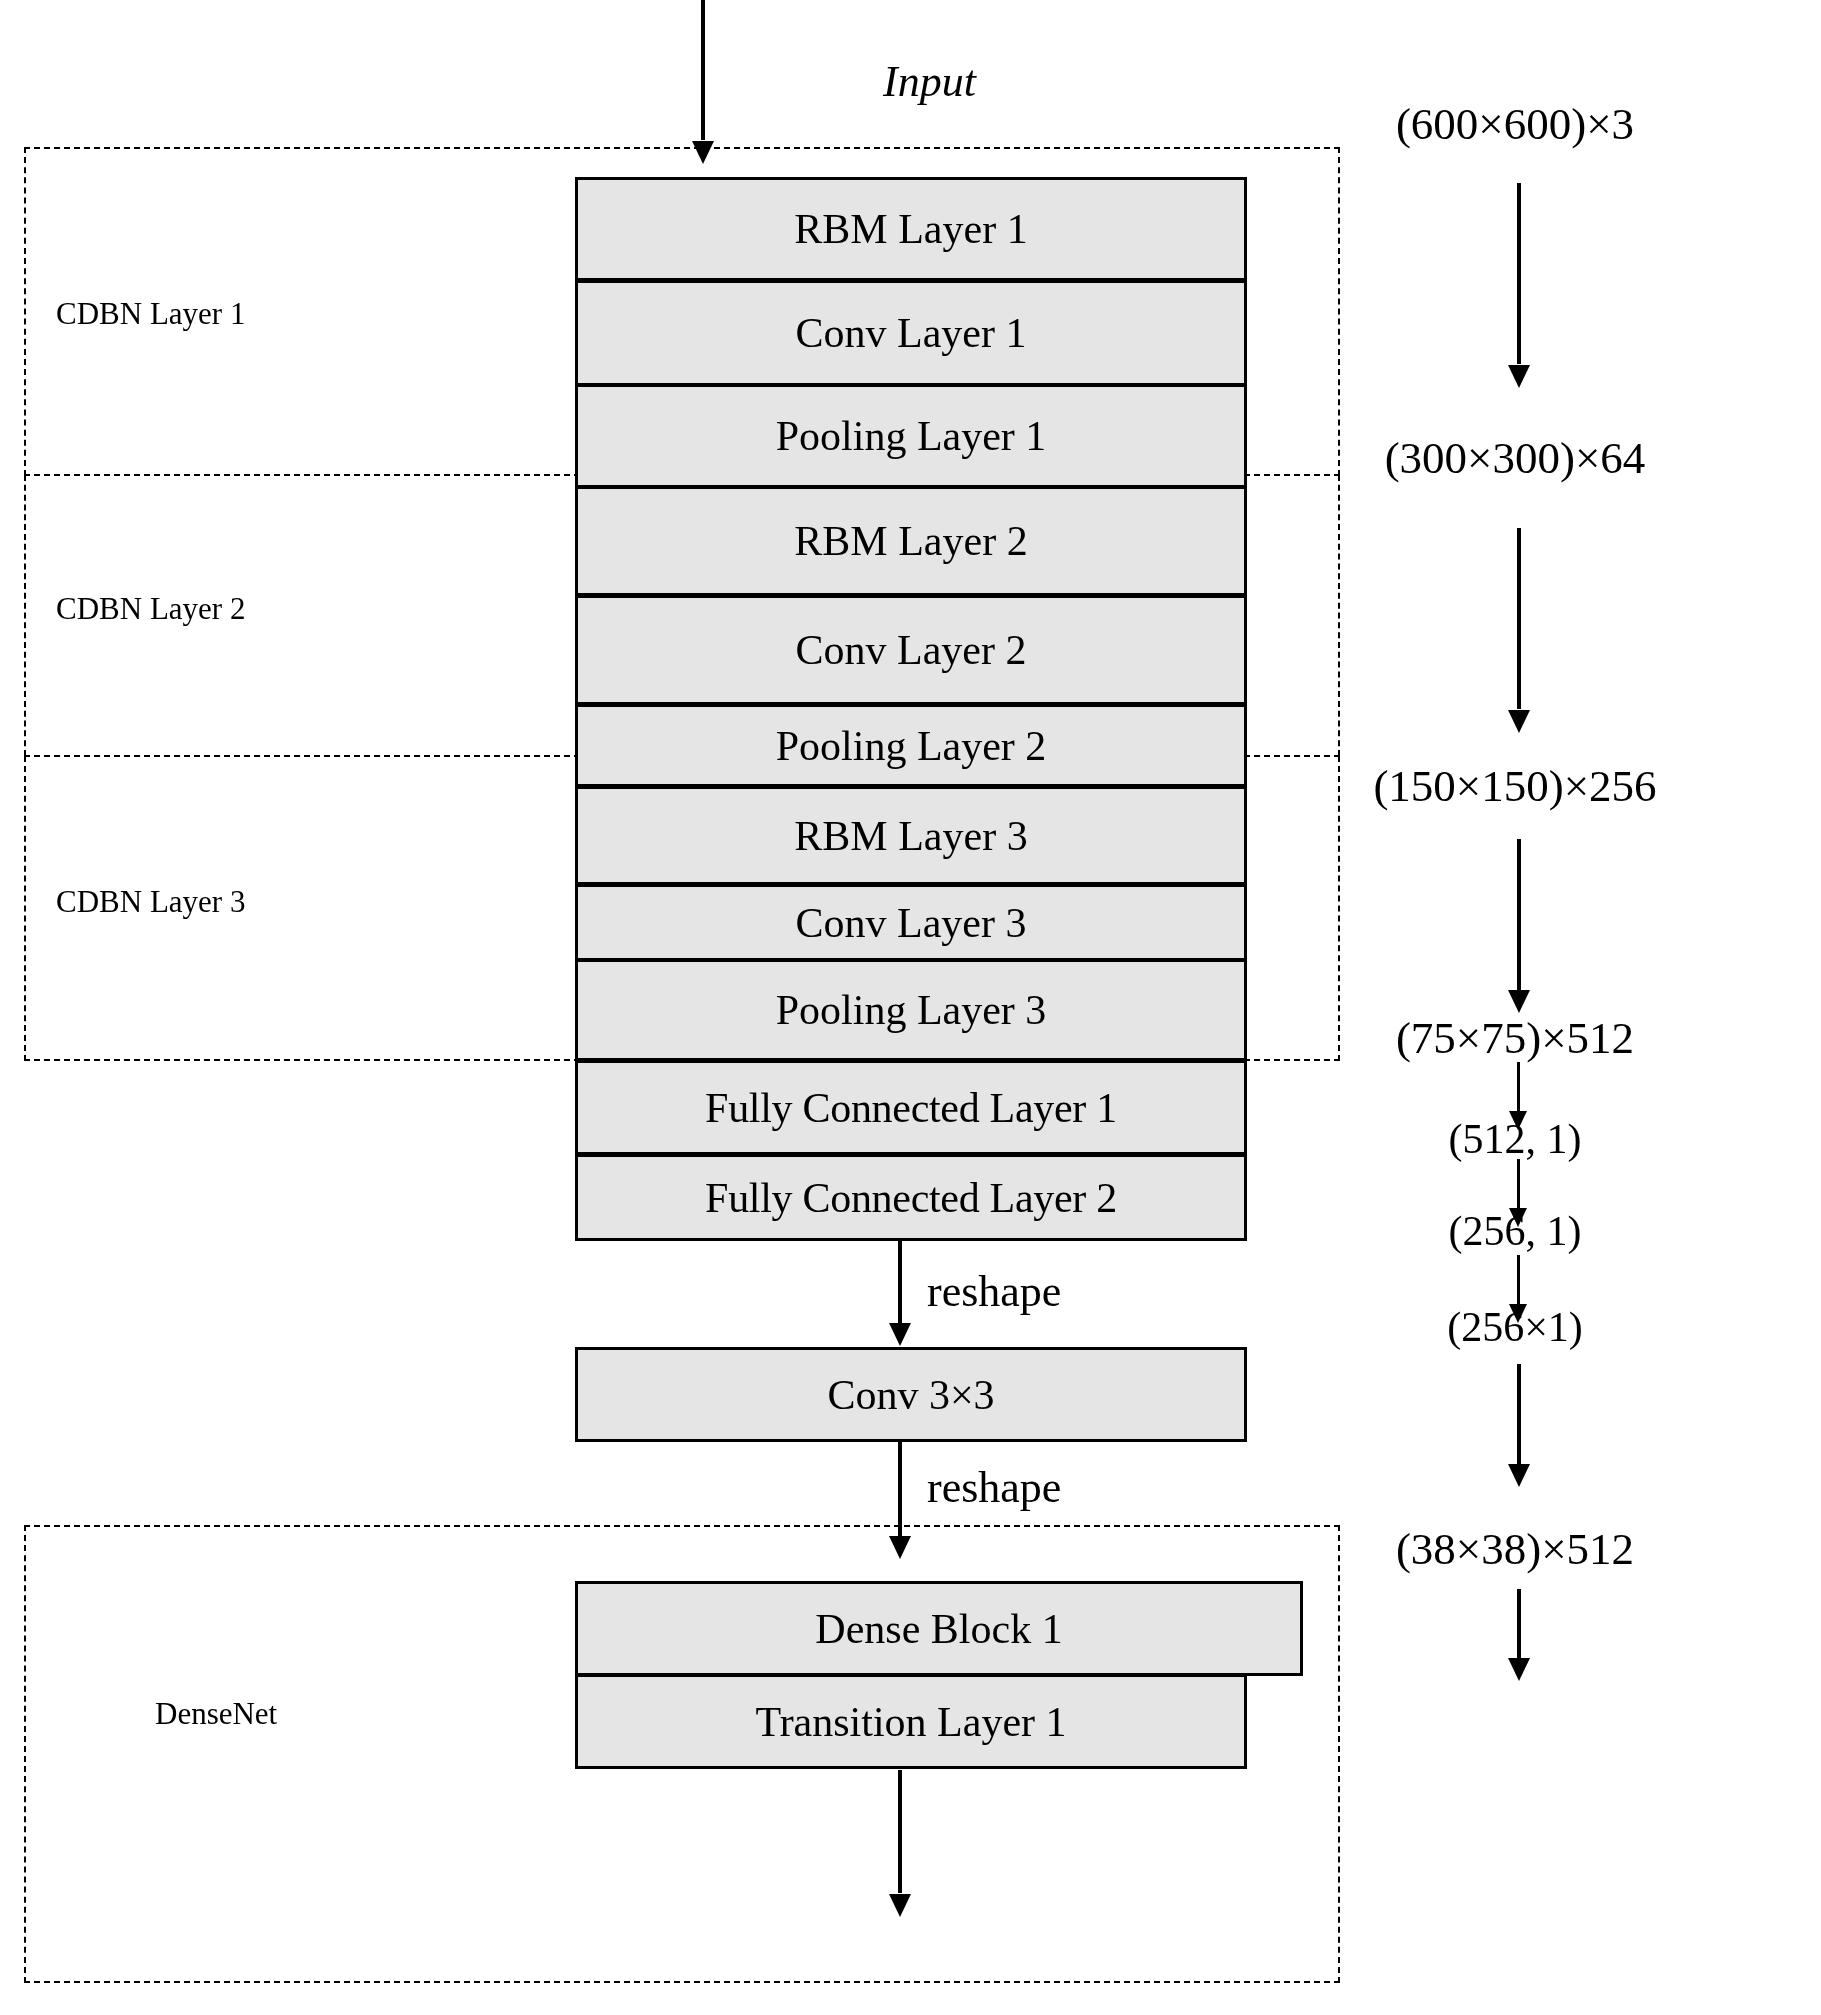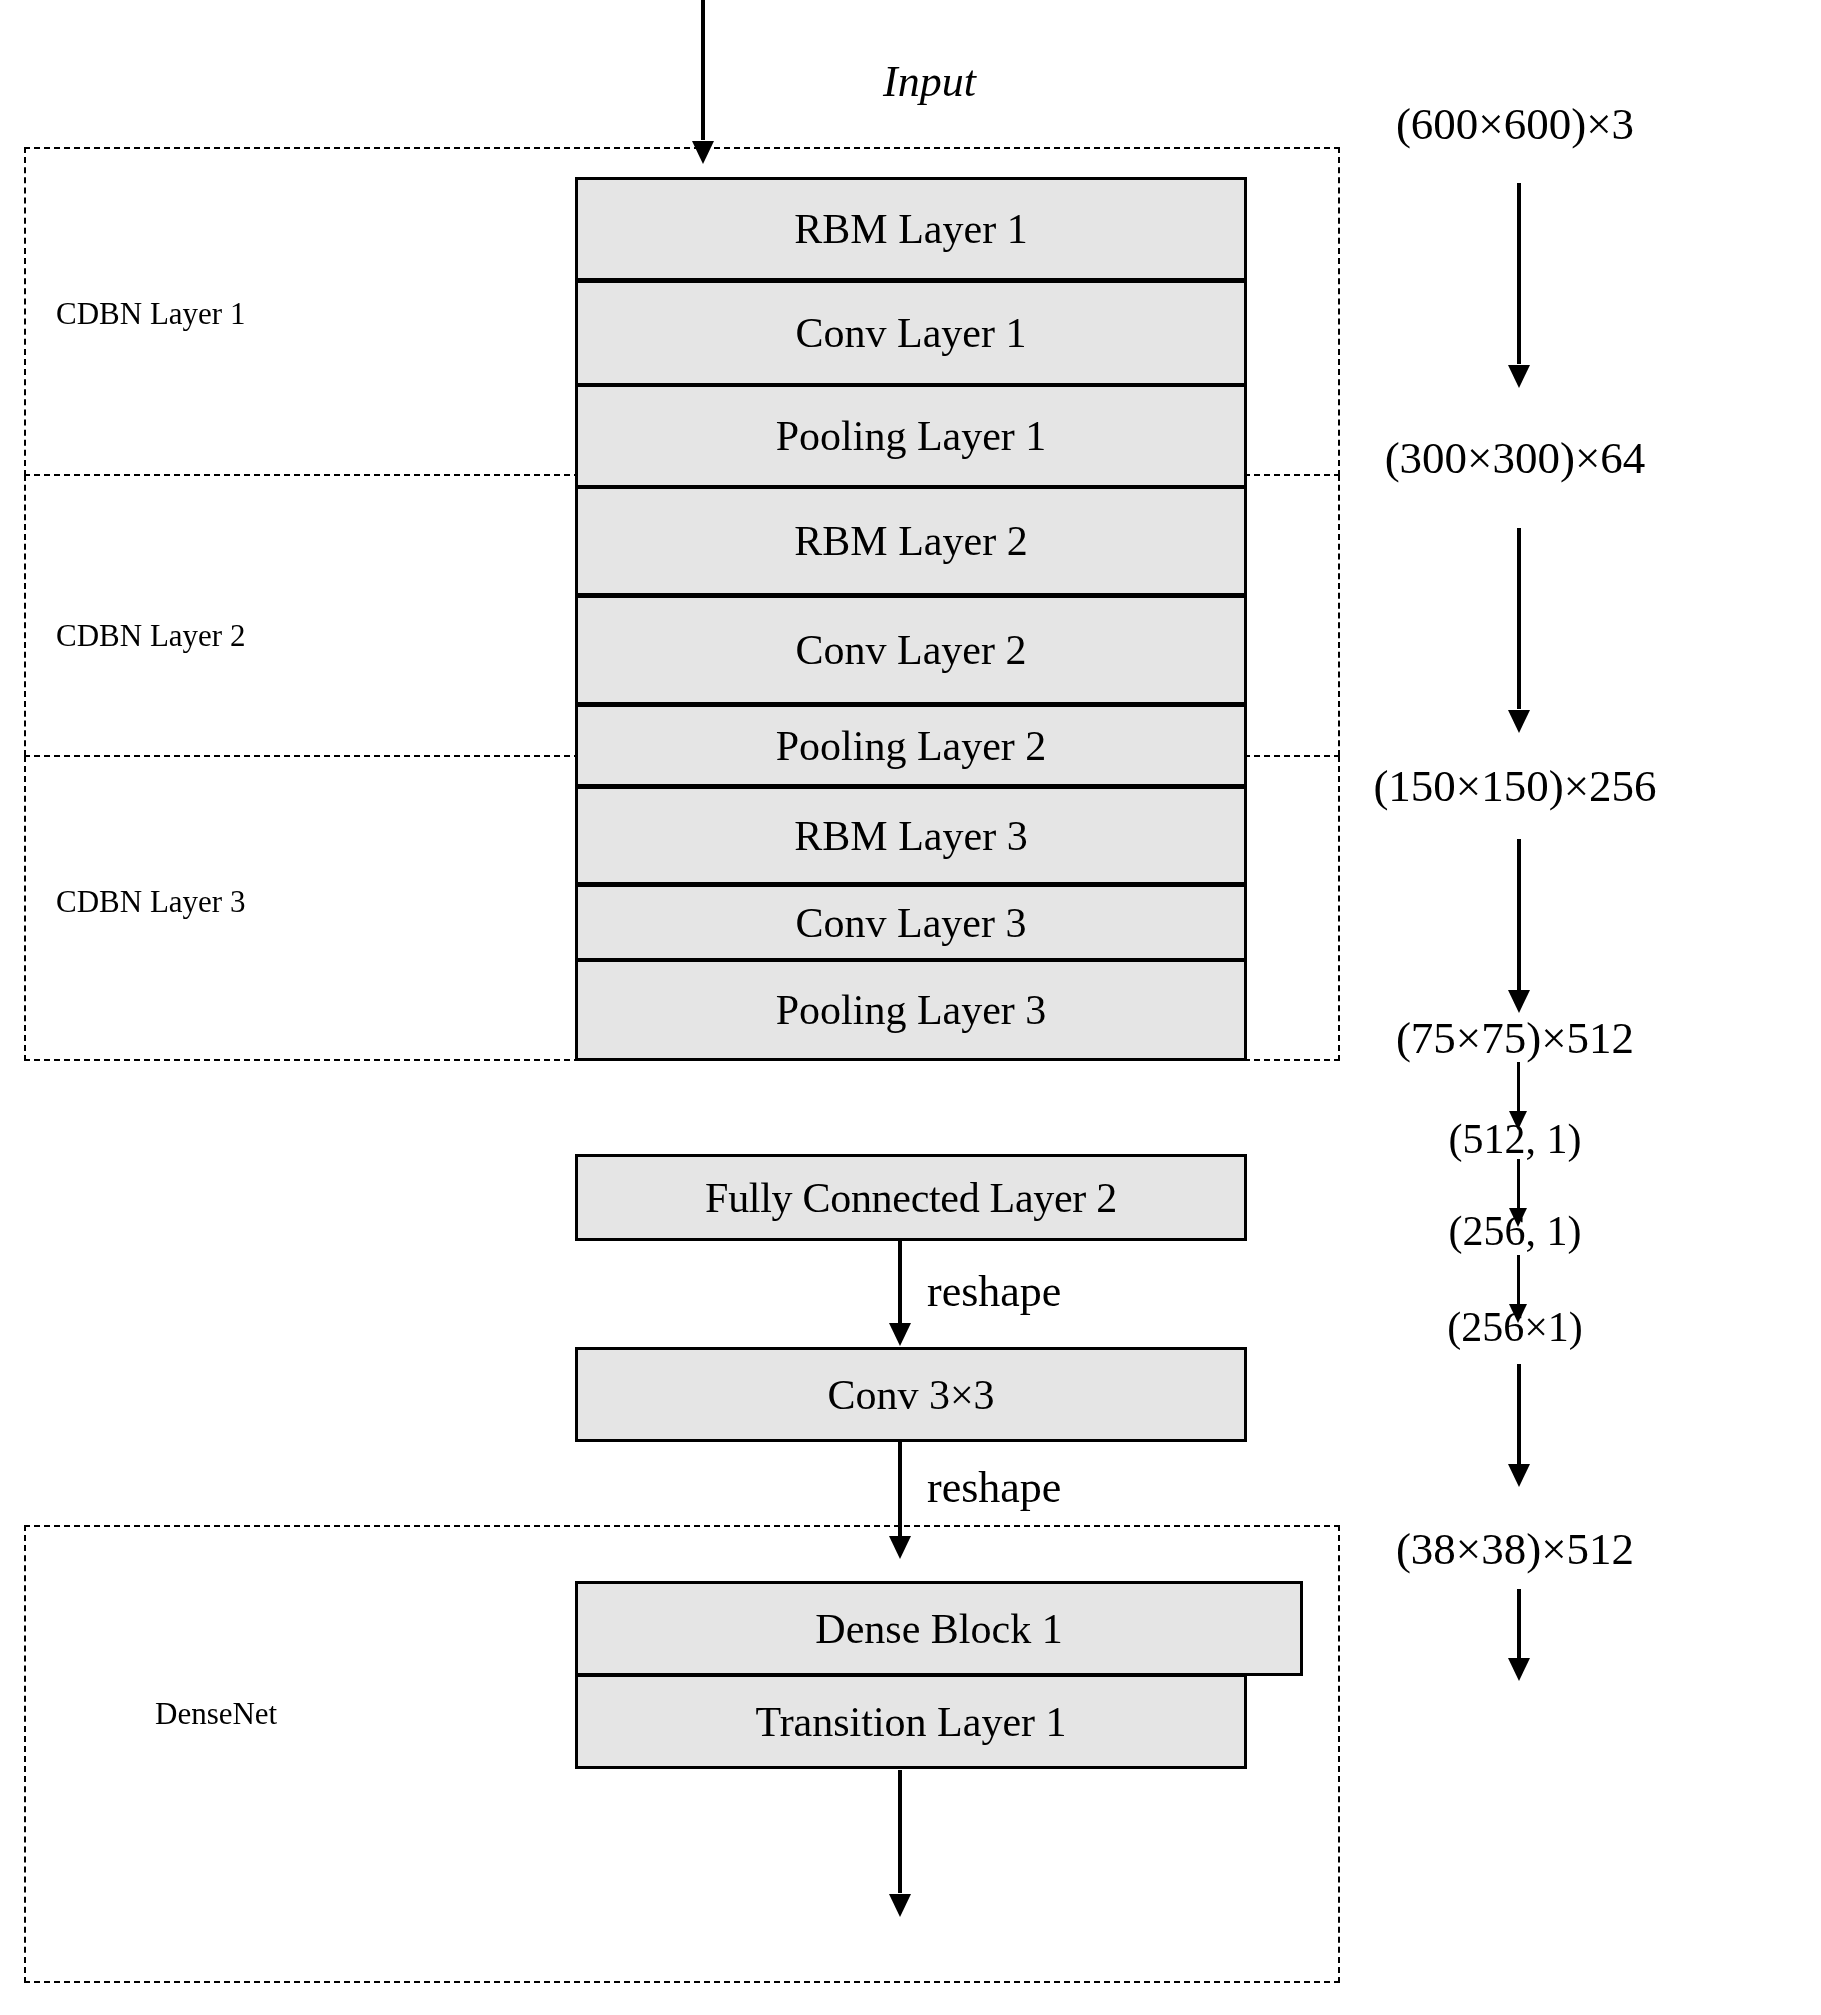--- a/index.html
+++ b/index.html
@@ -117,35 +117,36 @@
   </div>
   <div class="label" style="left:883px; top:60px;font-style:italic;">Input</div>
 
   <div class="dashgroup dash-top-open" style="left:24px; top:147px; width:1316px; height:329px;"></div>
   <div class="dashgroup dash-mid-open" style="left:24px; top:475px; width:1316px; height:281px;"></div>
   <div class="dashgroup dash-bot-open" style="left:24px; top:756px; width:1316px; height:305px;"></div>
   <div class="dashline" style="left:24px; top:474px; width:1316px;"></div>
   <div class="dashline" style="left:24px; top:755px; width:1316px;"></div>
 
   <div class="grouplabel" style="left:56px; top:298px;">CDBN Layer 1</div>
-  <div class="grouplabel" style="left:56px; top:620px;">CDBN Layer 2</div>
+  <div class="grouplabel" style="left:56px; top:593px;">CDBN Layer 2</div>
   <div class="grouplabel" style="left:56px; top:886px;">CDBN Layer 3</div>
 
   <div class="box" style="left:575px; top:177px; width:672px; height:104px;">RBM Layer 1</div>
   <div class="box" style="left:575px; top:280px; width:672px; height:106px;">Conv Layer 1</div>
   <div class="box" style="left:575px; top:384px; width:672px; height:104px;">Pooling Layer 1</div>
 
   <div class="box" style="left:575px; top:486px; width:672px; height:110px;">RBM Layer 2</div>
   <div class="box" style="left:575px; top:595px; width:672px; height:110px;">Conv Layer 2</div>
   <div class="box" style="left:575px; top:704px; width:672px; height:83px;">Pooling Layer 2</div>
 
   <div class="box" style="left:575px; top:786px; width:672px; height:99px;">RBM Layer 3</div>
   <div class="box" style="left:575px; top:884px; width:672px; height:77px;">Conv Layer 3</div>
   <div class="box" style="left:575px; top:959px; width:672px; height:102px;">Pooling Layer 3</div>
 
+  <div class="box fittext" style="left:575px; top:1060px; width:672px; height:95px;">Fully Connected Layer 1</div>
   <div class="box fittext" style="left:575px; top:1154px; width:672px; height:87px;">Fully Connected Layer 2</div>
 
   <div class="arrow" style="left:888px; top:1240px; width:24.5px; height:106px;">
     <div class="shaft" style="height:83px;"></div>
     <div class="head"></div>
   </div>
   <div class="label" style="left:927px; top:1270px;">reshape</div>
 
   <div class="box" style="left:575px; top:1347px; width:672px; height:95px;">Conv 3×3</div>
 

